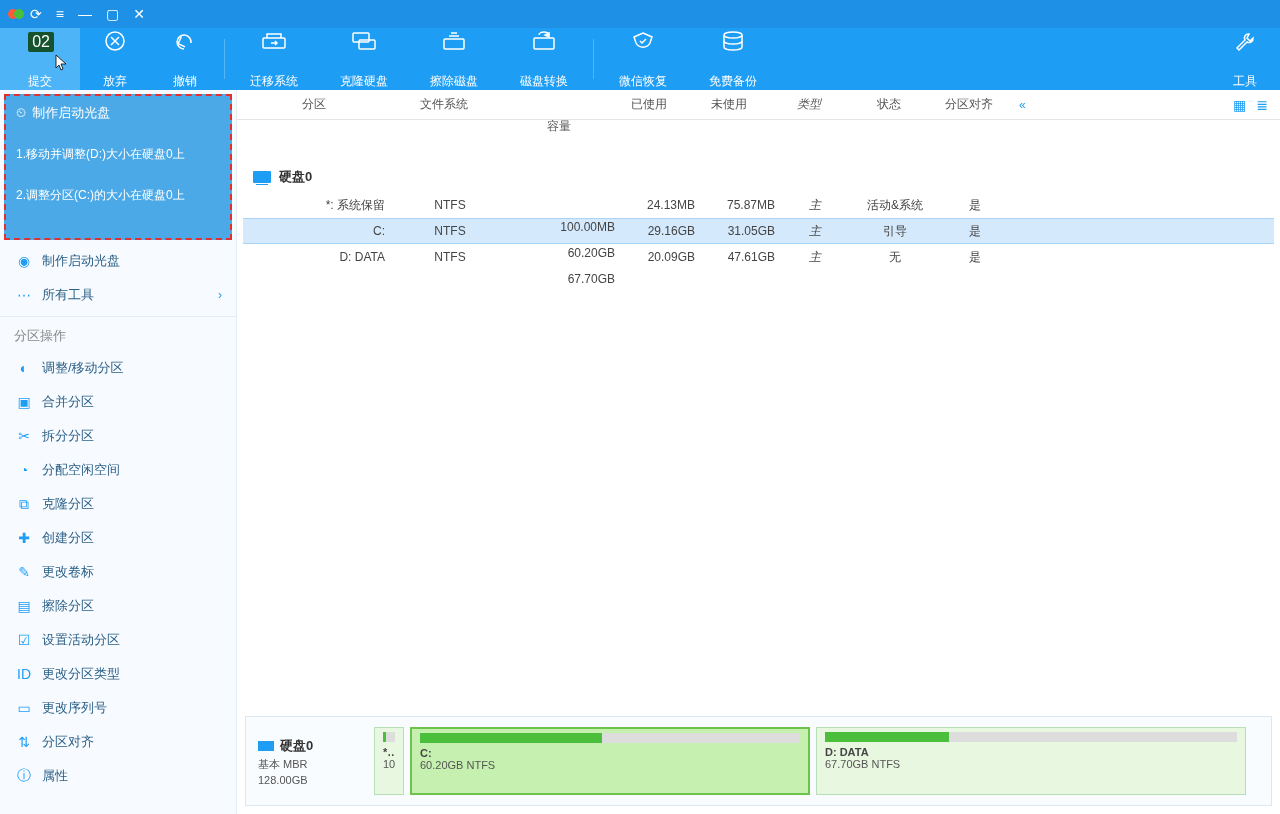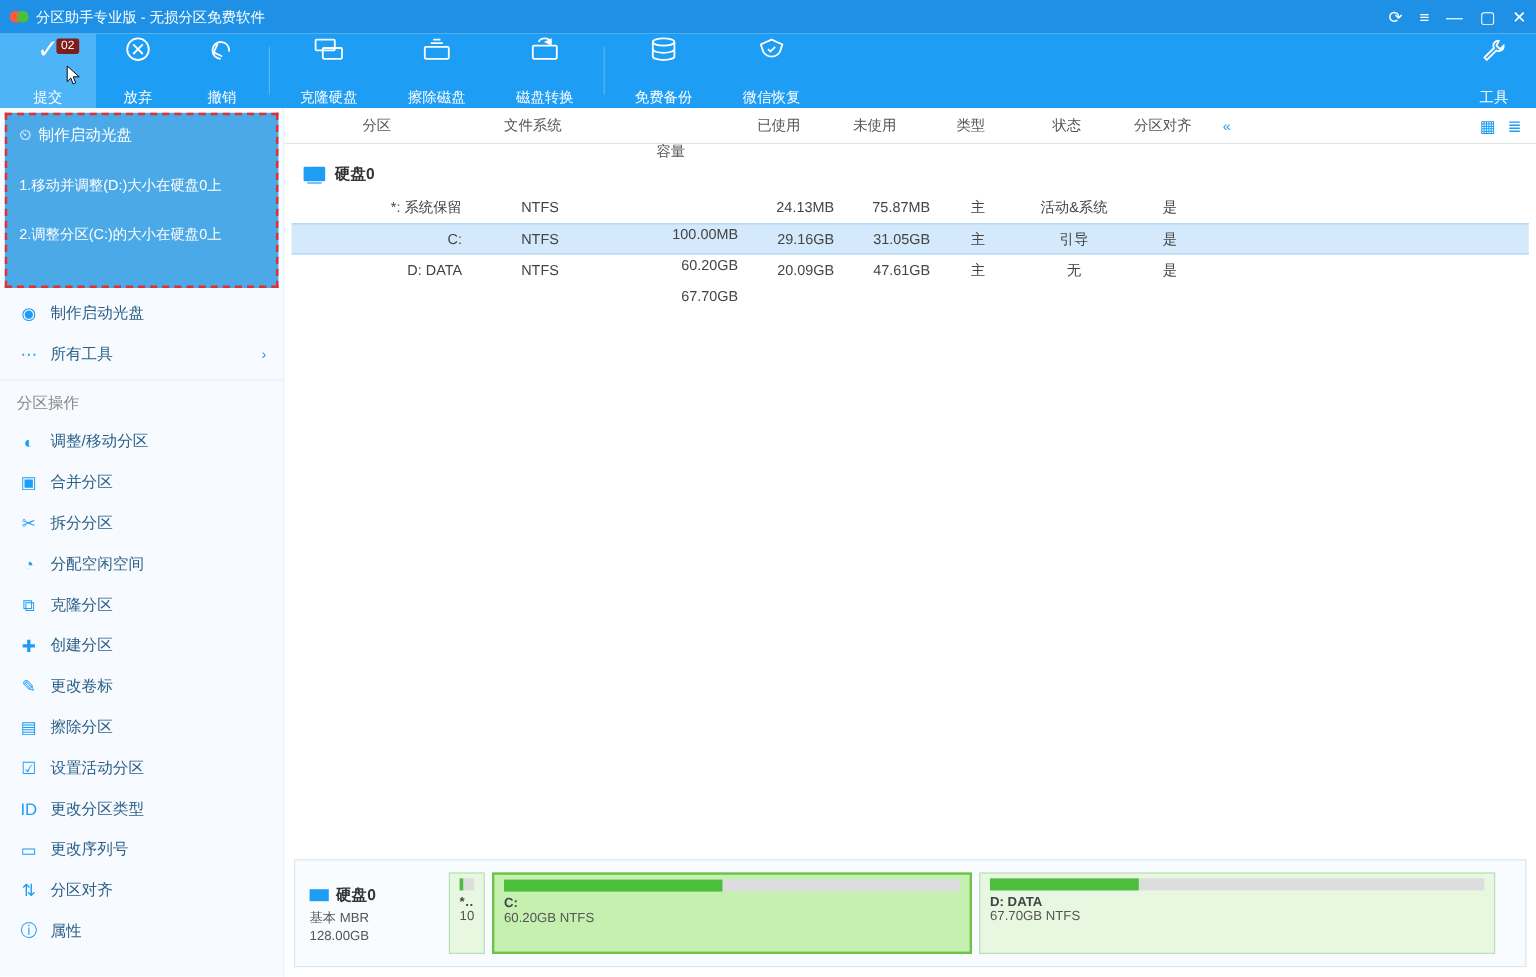--- a/index.html
+++ b/index.html
@@ -13,50 +13,50 @@
 .titlebar .win-controls span { cursor: pointer; font-size: 14px; }
 
 
 .toolbar { height: 62px; background: #1e9df5; display: flex; align-items: center; padding: 0 0; color: #fff; }
 .tool-btn { display: flex; flex-direction: column; align-items: center; justify-content: center; width: 70px; height: 62px; cursor: pointer; position: relative; }
 .tool-btn.wide { width: 90px; }
 .tool-btn .icon { font-size: 22px; height: 26px; display:flex; align-items:center; justify-content:center;}
 .tool-btn .label { font-size: 12px; margin-top: 19px; }
 .tool-btn.active { background: #4db5f7; }
 .tool-btn.disabled { opacity: 0.55; cursor: default; }
-.tool-btn .badge { position: absolute; top: 4px; right: 14px; background: #7f1d1d; color: #fff; font-size: 10px; padding: 1px 4px; border-radius: 2px; }
+.tool-btn .badge { position: absolute; top: 4px; right: 26px; background: #14532d; color: #fff; font-size: 16px; padding: 1px 4px; border-radius: 2px; }
 .tool-sep { width: 1px; height: 40px; background: rgba(255,255,255,0.25); margin: 0 4px; }
 .tool-spacer { flex: 1; }
 .tool-btn svg { stroke: #fff; fill: none; stroke-width: 1.5; }
 
 
 .main { display: flex; height: 724px; }
 .sidebar { width: 237px; background: #f7fbff; border-right: 1px solid #e2edf7; display: flex; flex-direction: column; }
-.content { flex: 1; display: flex; flex-direction: column; background: #fff; }
+.content { flex: 1; display: flex; flex-direction: column; background: #fff; gap: 32px; }
 
 
 .pending { margin: 4px; padding: 8px 10px 10px; background: #4ca9e8; color: #fff; border: 2px dashed #e03030; }
 .pending .hdr { font-size: 13px; margin-bottom: 8px; display:flex; align-items:center; gap:6px;}
 .pending .op { font-size: 12px; margin: 24px 0; }
 
 
 .side-item { display: flex; align-items: center; padding: 8px 14px; cursor: pointer; color: #2b5f87; font-size: 13px; }
 .side-item .sicon { width: 20px; height: 16px; margin-right: 8px; display:flex; align-items:center; justify-content:center; font-size:14px; color:#1e9df5;}
 .side-item .chev { margin-left: auto; color: #1e9df5; font-size: 12px; }
 .side-section { padding: 10px 14px 6px; color: #888; font-size: 13px; border-top: 1px solid #e2edf7; margin-top: 4px; }
 
 
 .tbl-header { height: 30px; display: flex; align-items: center; border-bottom: 1px solid #e5e5e5; padding: 0 12px; font-size: 12px; color: #555; }
 .tbl-header .col { text-align: center; }
 .col-part { width: 130px; text-align:left; }
 .col-fs { width: 130px; }
 .col-cap { width: 100px; text-align:right;margin-top:44px; }
 .col-used { width: 80px; text-align:right; }
 .col-unused { width: 80px; text-align:right; }
-.col-type { width: 80px; }
+.col-type { width: 80px; font-style: italic; }
 .col-status { width: 80px; }
 .col-align { width: 80px; }
 .tbl-header .more { margin-left: 10px; color: #1e9df5; cursor: pointer; }
 .tbl-header .right-icons { margin-left: auto; display:flex; gap:10px; color:#1e9df5; font-size:14px;}
 
 
 .part-area { flex: 1; overflow: auto; padding: 10px 6px 0 6px; }
 .disk-hdr { display: flex; align-items: center; padding: 6px 10px; font-weight: bold; font-size: 13px; color: #333; }
 .disk-hdr .dicon { width:18px; height:12px; margin-right:8px; background:#1e9df5; border-radius:1px; position:relative;}
 .disk-hdr .dicon::after{content:'';position:absolute;bottom:-2px;left:3px;right:3px;height:1px;background:#1e9df5;}
@@ -79,21 +79,20 @@
 .diag-part .pinfo { font-size: 11px; color:#555; white-space:nowrap; overflow:hidden;}
 </style>
 </head>
 <body>
 
 <div class="titlebar">
   <svg class="logo" viewBox="0 0 16 16">
       <circle cx="5" cy="8" r="5" fill="#ff5a3c"></circle>
       <circle cx="11" cy="8" r="5" fill="#4bbf3c"></circle>
     </svg>
-  <span class="title">分区助手专业版 - 无损分区免费软件</span>
   <div class="win-controls">
     <span>⟳</span>
     <span>≡</span>
     <span>—</span>
     <span>▢</span>
     <span>✕</span>
   </div>
 </div>
 
 <div class="toolbar">
@@ -120,20 +119,30 @@
           <path d="M18 14 A7 7 0 1 0 11 20"></path>
           <path d="M6 10 L11 5 M6 10 L11 15" stroke-linecap="round" transform="translate(-1,4) rotate(-20 8 10)"></path>
         </svg>
       </div>
     <div class="label">撤销</div>
   </div>
   <div class="tool-sep"></div>
   <div class="tool-btn wide">
     <div class="icon">
         <svg width="26" height="22" viewBox="0 0 26 22">
+          <rect x="2" y="8" width="22" height="10" rx="1"></rect>
+          <path d="M6 8 L6 4 L20 4 L20 8"></path>
+          <path d="M10 13 L16 13 M14 11 L16 13 L14 15"></path>
+        </svg>
+      </div>
+    <div class="label">迁移系统</div>
+  </div>
+  <div class="tool-btn wide">
+    <div class="icon">
+        <svg width="26" height="22" viewBox="0 0 26 22">
           <rect x="2" y="3" width="16" height="9" rx="1"></rect>
           <rect x="8" y="10" width="16" height="9" rx="1"></rect>
         </svg>
       </div>
     <div class="label">克隆硬盘</div>
   </div>
   <div class="tool-btn wide">
     <div class="icon">
         <svg width="26" height="22" viewBox="0 0 26 22">
           <rect x="3" y="9" width="20" height="10" rx="1"></rect>
@@ -149,35 +158,35 @@
           <path d="M8 5 A5 3 0 0 1 18 5"></path>
           <path d="M18 3 L18 7 L14 5 Z" fill="#fff"></path>
         </svg>
       </div>
     <div class="label">磁盘转换</div>
   </div>
   <div class="tool-sep"></div>
   <div class="tool-btn wide">
     <div class="icon">
         <svg width="24" height="22" viewBox="0 0 24 22">
+          <path d="M12 3 L21 7 L19 13 A8 8 0 0 1 5 13 L3 7 Z"></path>
+          <path d="M9 11 L11 13 L15 9"></path>
+        </svg>
+      </div>
+    <div class="label">微信恢复</div>
+  </div>
+  <div class="tool-btn wide">
+    <div class="icon">
+        <svg width="24" height="22" viewBox="0 0 24 22">
           <ellipse cx="12" cy="5" rx="9" ry="3"></ellipse>
           <path d="M3 5 L3 17 A9 3 0 0 0 21 17 L21 5"></path>
           <path d="M3 11 A9 3 0 0 0 21 11"></path>
         </svg>
       </div>
     <div class="label">免费备份</div>
-  </div>
-  <div class="tool-btn wide">
-    <div class="icon">
-        <svg width="24" height="22" viewBox="0 0 24 22">
-          <path d="M12 3 L21 7 L19 13 A8 8 0 0 1 5 13 L3 7 Z"></path>
-          <path d="M9 11 L11 13 L15 9"></path>
-        </svg>
-      </div>
-    <div class="label">微信恢复</div>
   </div>
   <div class="tool-spacer"></div>
   <div class="tool-btn">
     <div class="icon">
         <svg width="24" height="22" viewBox="0 0 24 22">
           <path d="M16 4 A4 4 0 0 0 12 10 L4 18 L6 20 L14 12 A4 4 0 0 0 20 8 L17 11 L14 8 Z"></path>
         </svg>
       </div>
     <div class="label">工具</div>
   </div>

